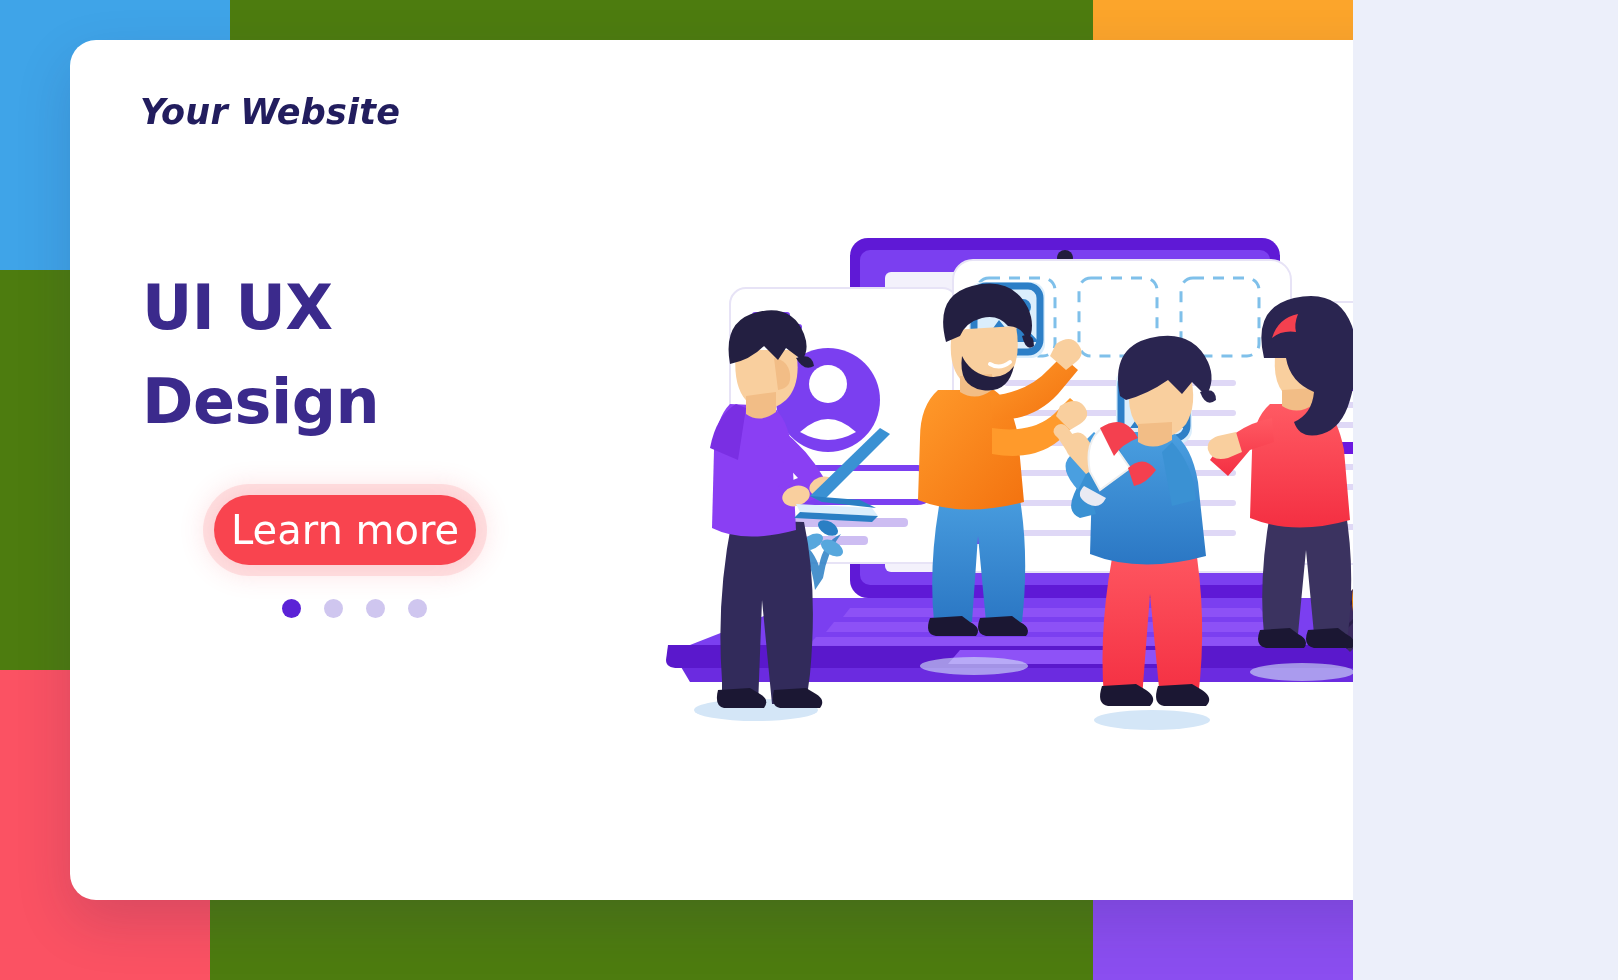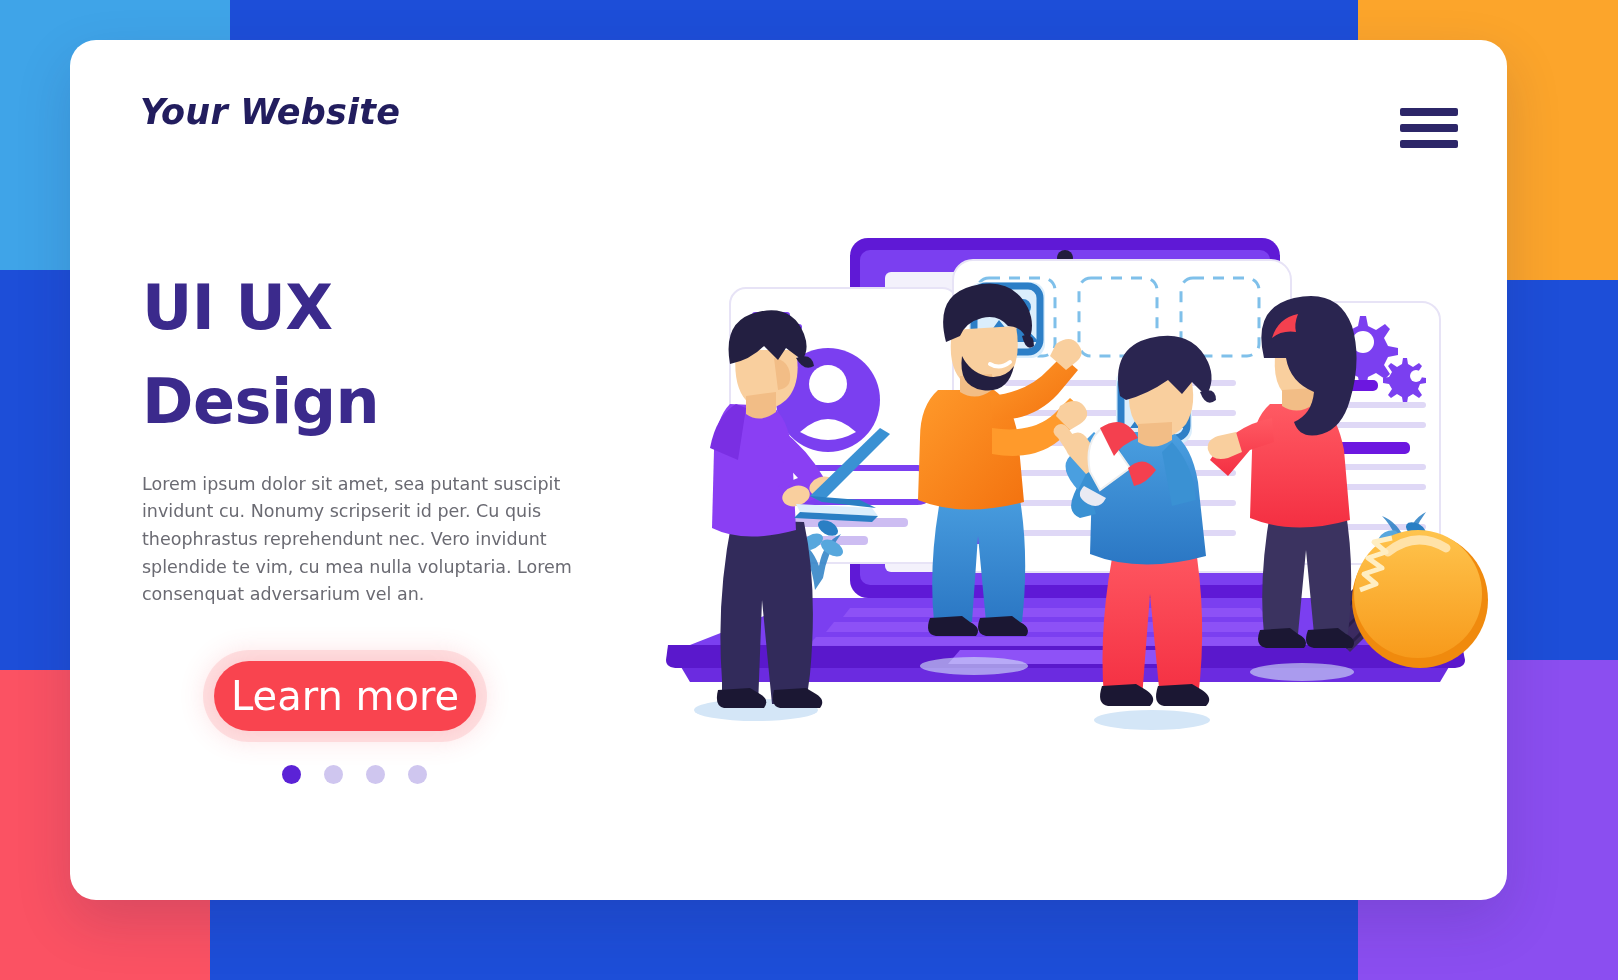--- a/index.html
+++ b/index.html
@@ -2,21 +2,21 @@
 <html><head>
 <meta charset="utf-8">
 <style>
   * { box-sizing: border-box; margin: 0; padding: 0; }
   html, body {
     width: 1618px; height: 980px;
     overflow: hidden;
     font-family: "Liberation Sans", sans-serif;
     background: #eceffa;
   }
-  #stage { position: relative; width: 1618px; height: 980px; background: #1d4ed8; overflow: hidden; }
+  #stage { position: relative; width: 1353px; height: 980px; background: #4d7c0f; overflow: hidden; }
 
   
   .blob { position: absolute; }
   .blob-tl { left: -120px; top: -130px; width: 350px; height: 400px; background: #3fa4e8; border-radius: 0 0 120px 0; }
   .blob-tr { right: -70px; top: -140px; width: 330px; height: 420px; background: #fca52b; border-radius: 0 0 0 130px; }
   .blob-bl { left: -120px; bottom: -120px; width: 330px; height: 430px; background: #fb5263; border-radius: 0 130px 0 0; }
   .blob-br { right: -90px; bottom: -130px; width: 350px; height: 450px; background: #8b4ef0; border-radius: 130px 0 0 0; }
 
   
   .page-card {
@@ -91,21 +91,20 @@
       <div class="burger">
         <span></span>
         <span></span>
         <span></span>
       </div>
     </div>
 
     <div class="hero">
       <div class="h-line">UI UX</div>
       <div class="h-line">Design</div>
-      <p class="hero-body">Lorem ipsum dolor sit amet, sea putant suscipit invidunt cu. Nonumy scripserit id per. Cu quis theophrastus reprehendunt nec. Vero invidunt splendide te vim, cu mea nulla voluptaria. Lorem consenquat adversarium vel an.</p>
       <button class="cta">Learn more</button>
       <div class="dots">
         <span class="dot active"></span>
         <span class="dot"></span>
         <span class="dot"></span>
         <span class="dot"></span>
       </div>
     </div>
 
     <div class="illus">

